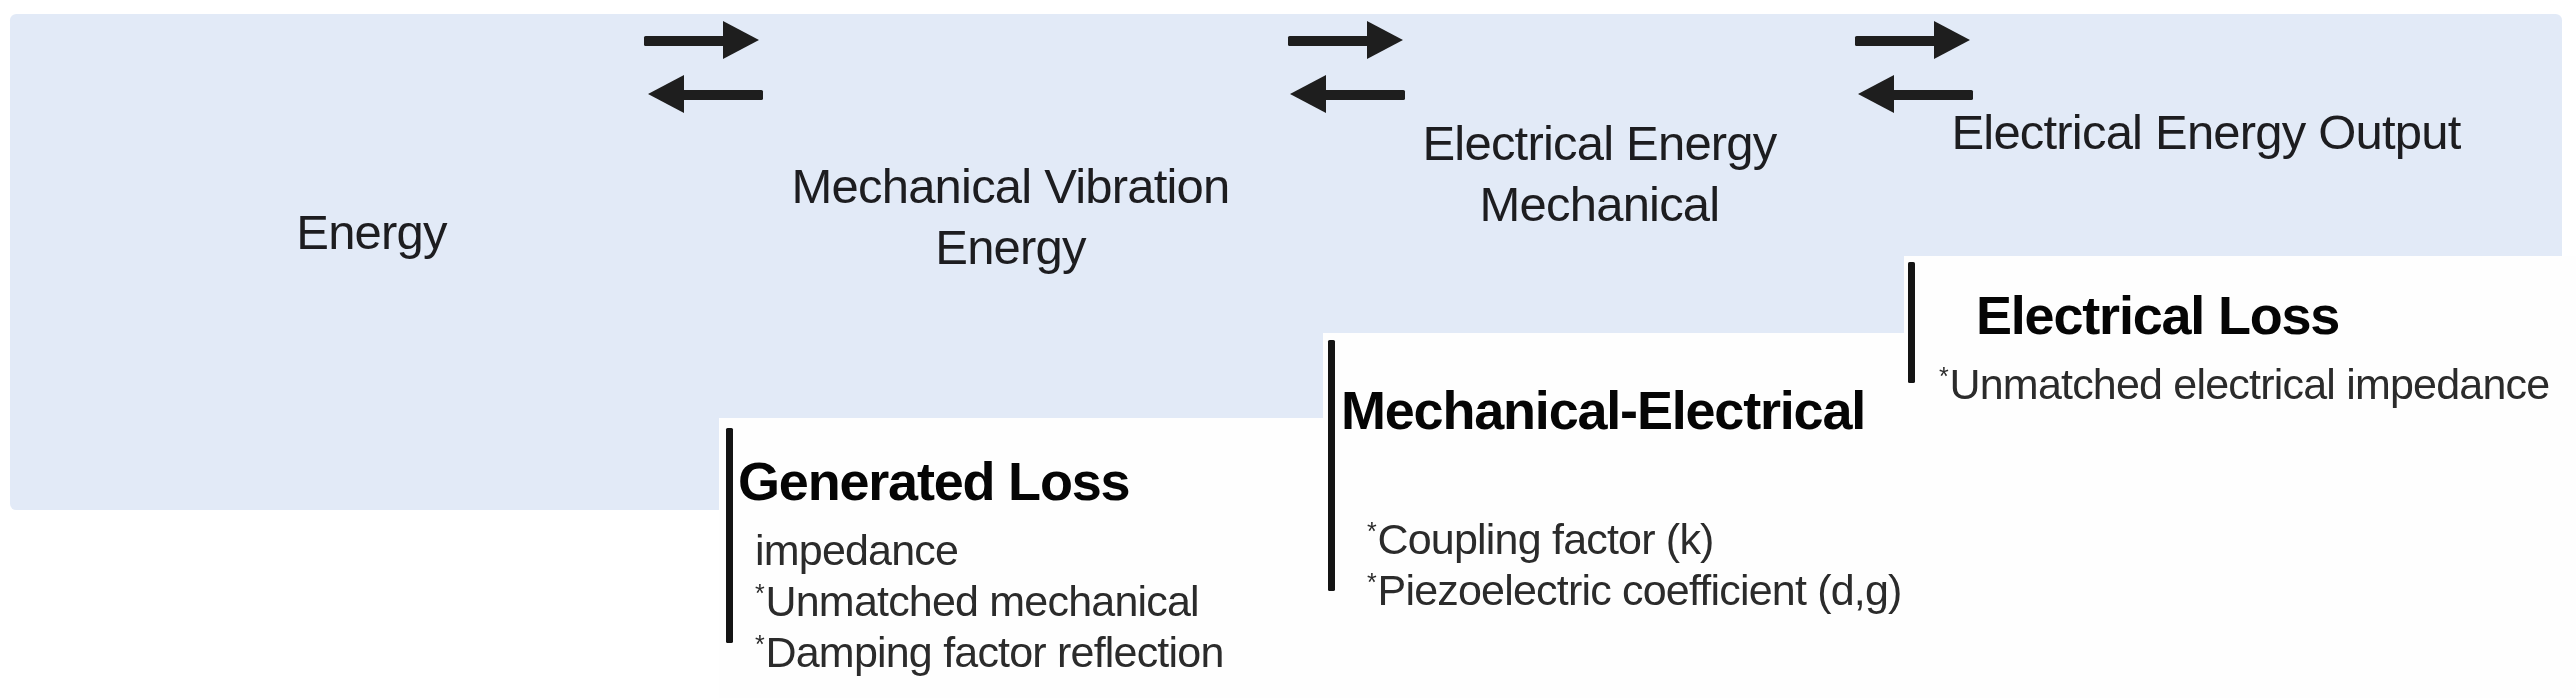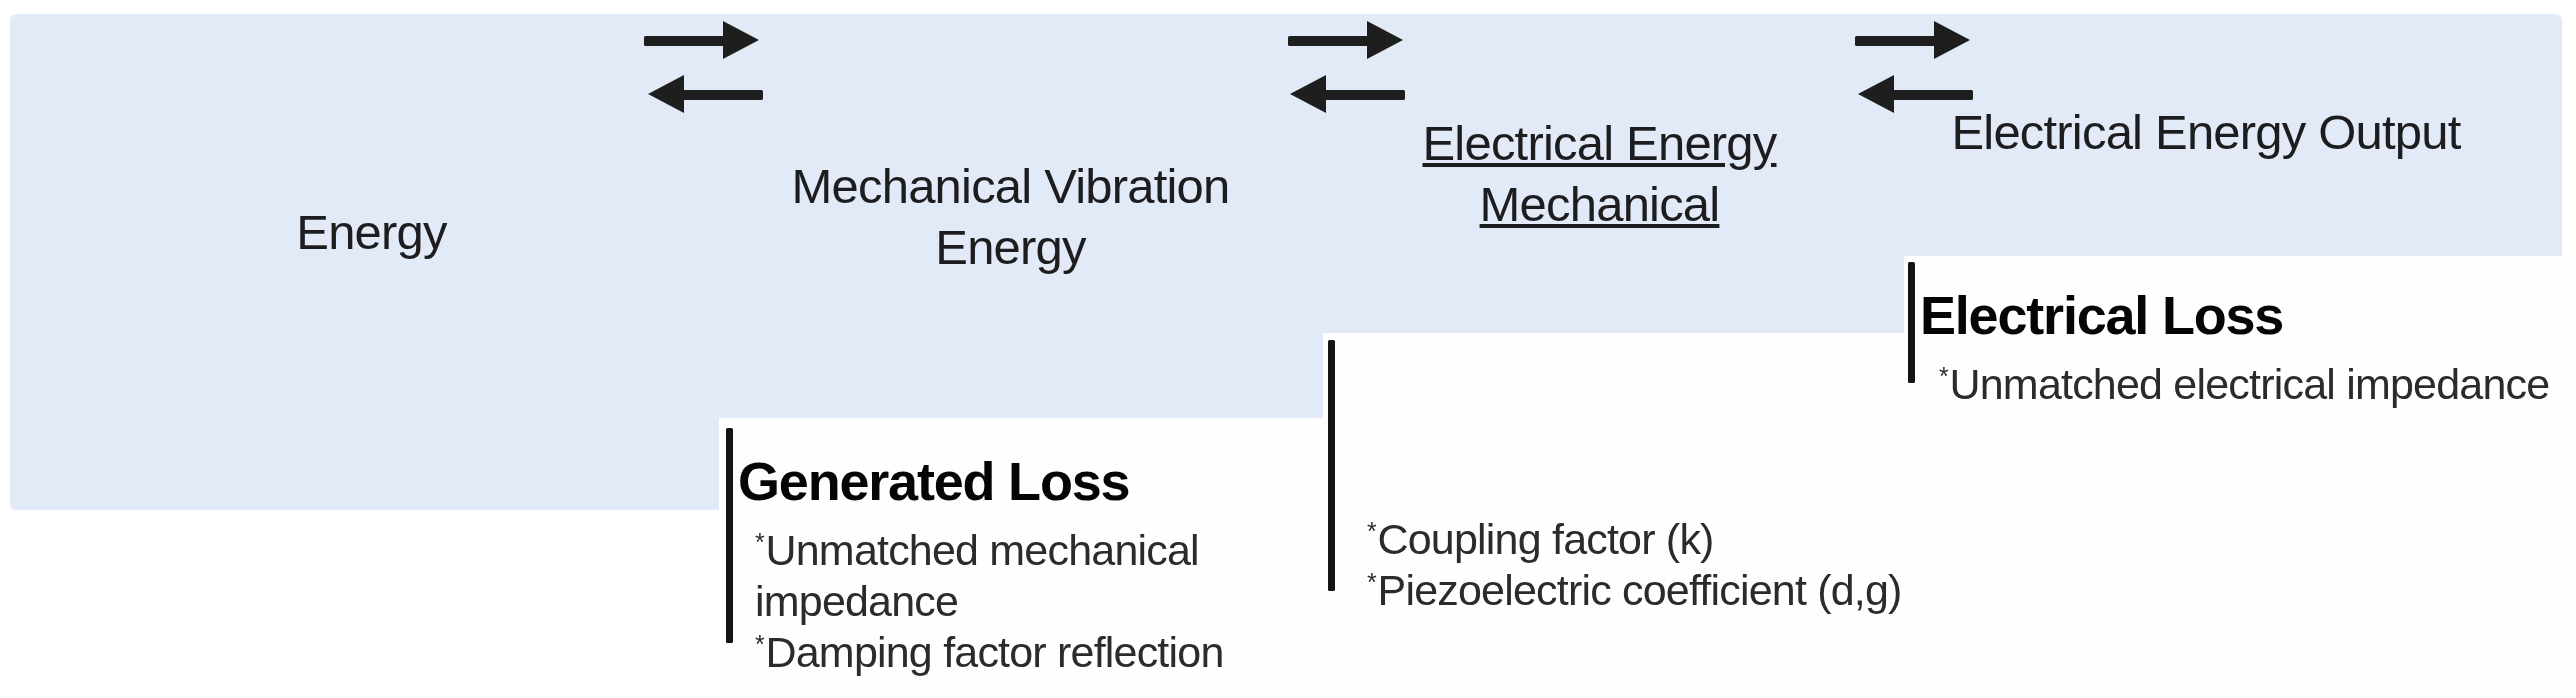--- a/index.html
+++ b/index.html
@@ -28,30 +28,30 @@
   .bar-1{left:726px;top:428px;height:215px;}
   .bar-2{left:1328px;top:340px;height:251px;}
   .bar-3{left:1908px;top:262px;height:121px;}
 
   .stage-label{
     position:absolute;text-align:center;color:var(--label-text);
     font-size:49px;line-height:61px;letter-spacing:-0.8px;white-space:nowrap;
   }
   .s1{left:72px;top:202px;width:599px;}
   .s2{left:711px;top:156px;width:599px;}
-  .s3{left:1300px;top:113px;width:599px;text-decoration:underline;}
+  .s3{left:1300px;top:113px;width:599px;}
   .s4{left:1891px;top:102px;width:630px;}
 
   .loss-title{
     position:absolute;color:var(--title-text);font-weight:bold;
     font-size:54px;line-height:61px;letter-spacing:-1.2px;white-space:nowrap;
   }
   .t1{left:738px;top:451px;}
   .t2{left:1341px;top:380px;}
-  .t3{left:1920px;top:285px;text-align:right;}
+  .t3{left:1976px;top:285px;text-align:right;}
 
   .loss-bullets{
     position:absolute;color:var(--bullet-text);
     font-size:43px;line-height:51px;letter-spacing:-0.8px;white-space:nowrap;
   }
   .b1{left:755px;top:525px;}
   .b2{left:1367px;top:514px;}
   .b3{left:1939px;top:359px;text-align:right;}
   .loss-bullets .star, .loss-title .star{
     font-size:0.58em;vertical-align:0.55em;line-height:0;margin-right:1.6px;
@@ -124,27 +124,28 @@
     </div>
   <div class="stage-label s4">
       <div>Electrical Energy Output</div>
     </div>
 
   <div class="marker-bar bar-1"></div>
   <div class="loss-title t1">
       <div>Generated Loss</div>
     </div>
   <div class="loss-bullets b1">
+      <div>impedance</div>
       <div><span class="star">*</span>Unmatched mechanical</div>
-      <div>impedance</div>
       <div><span class="star">*</span>Damping factor reflection</div>
     </div>
 
   <div class="marker-bar bar-2"></div>
   <div class="loss-title t2">
+      <div>Mechanical-Electrical</div>
     </div>
   <div class="loss-bullets b2">
       <div><span class="star">*</span>Coupling factor (k)</div>
       <div><span class="star">*</span>Piezoelectric coefficient (d,g)</div>
     </div>
 
   <div class="marker-bar bar-3"></div>
   <div class="loss-title t3">
       <div>Electrical Loss</div>
     </div>

